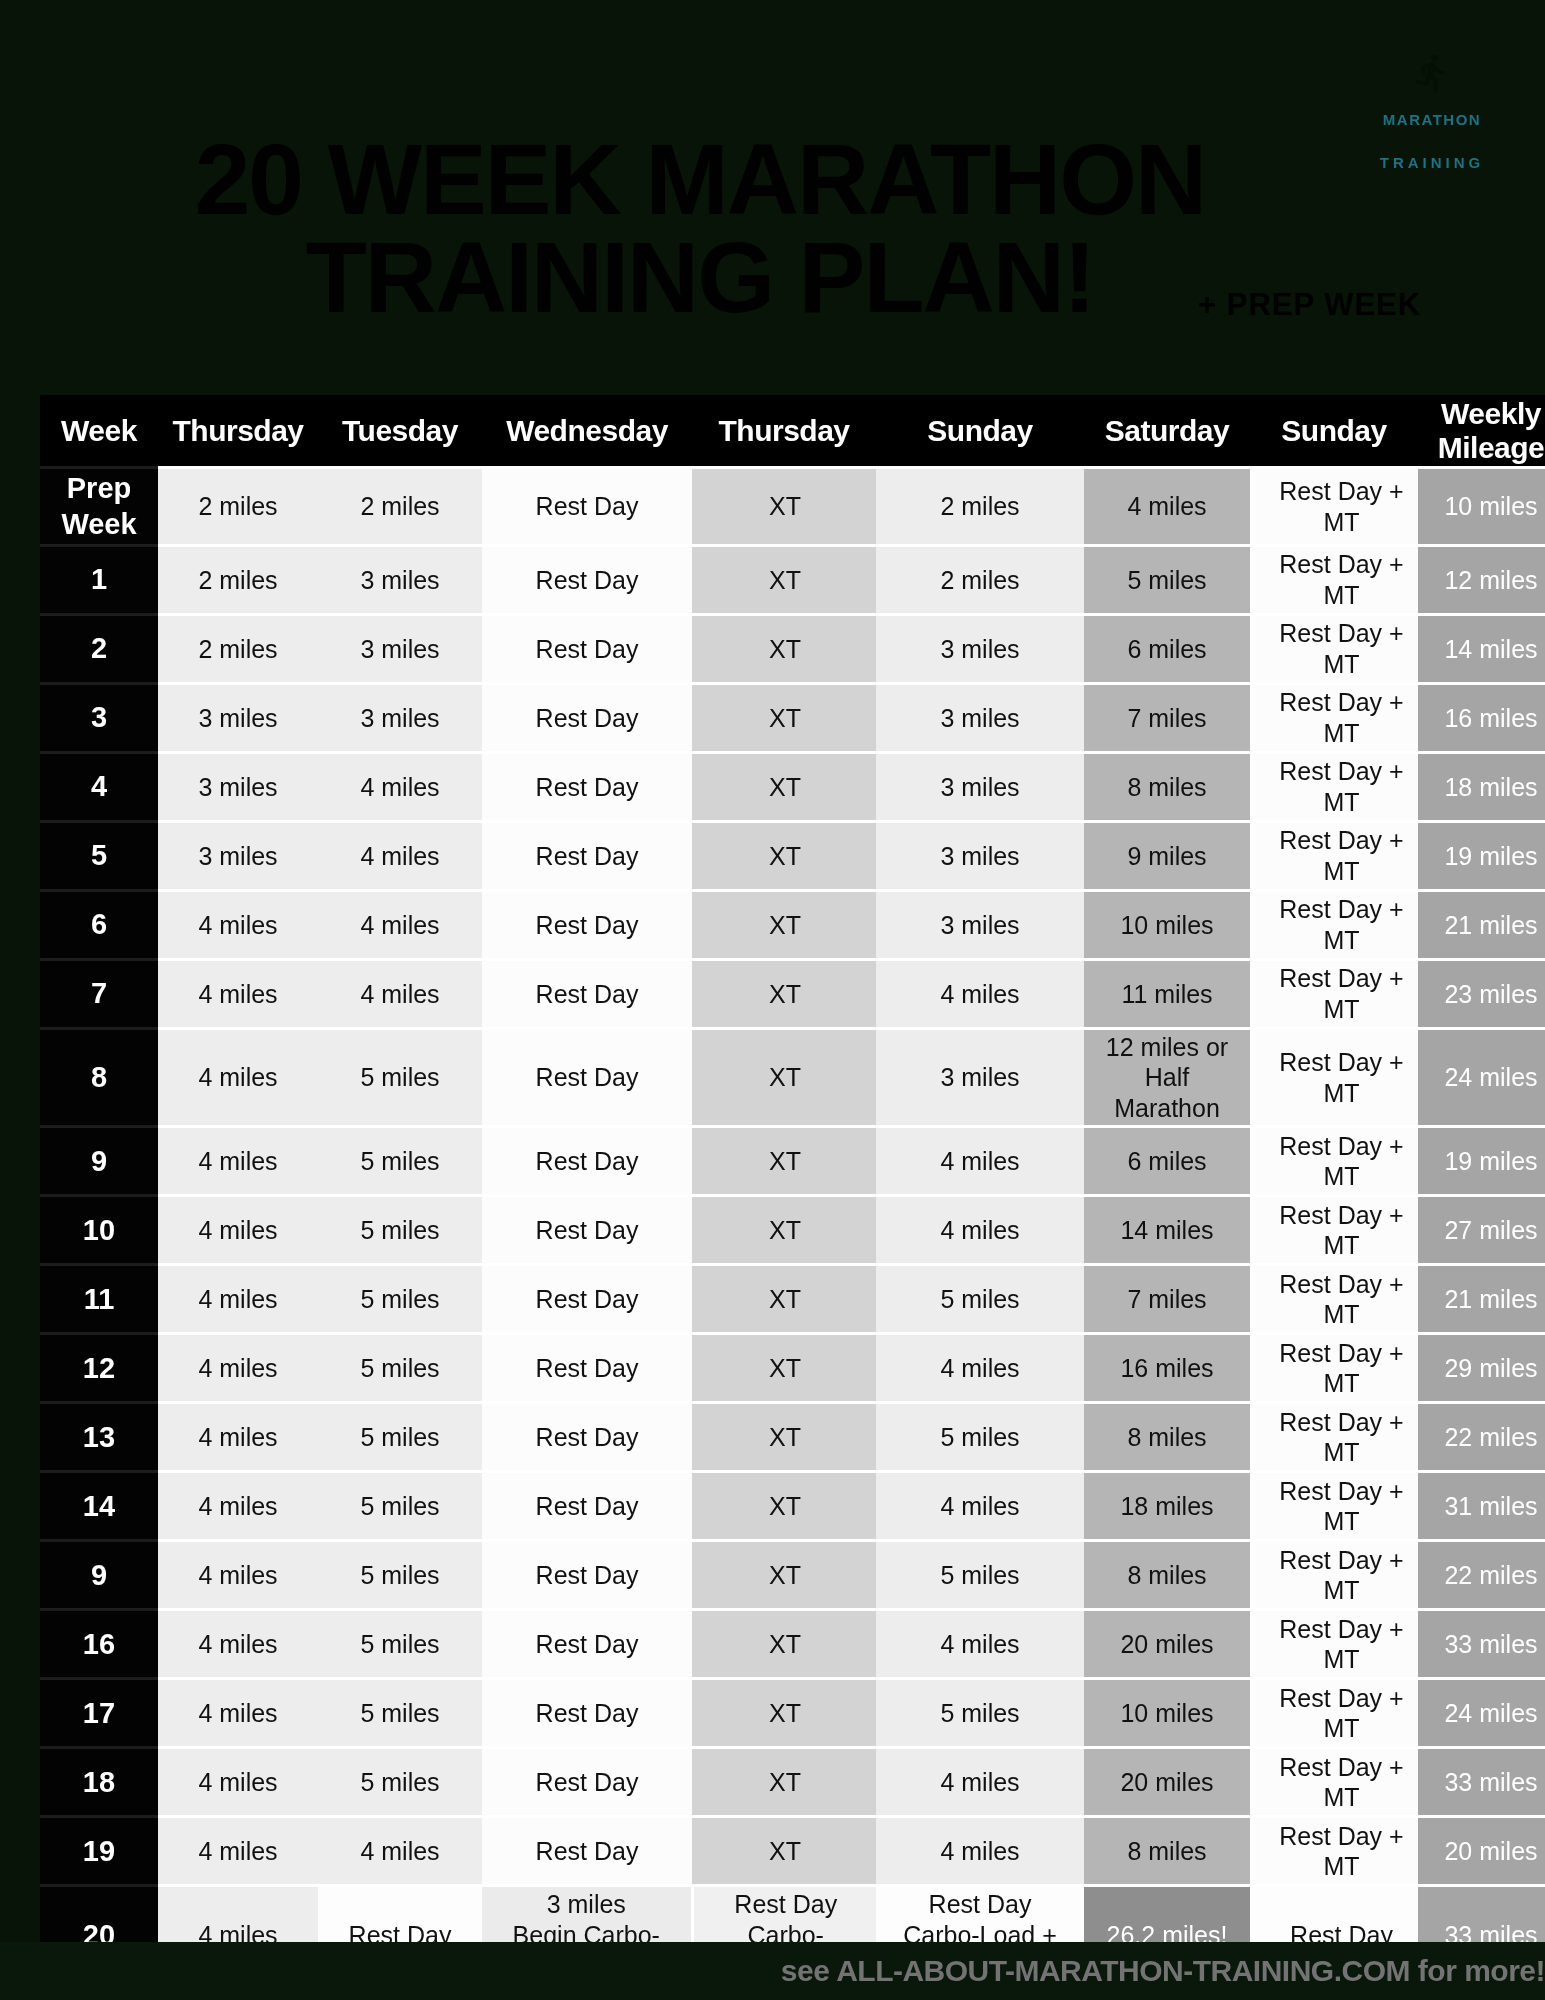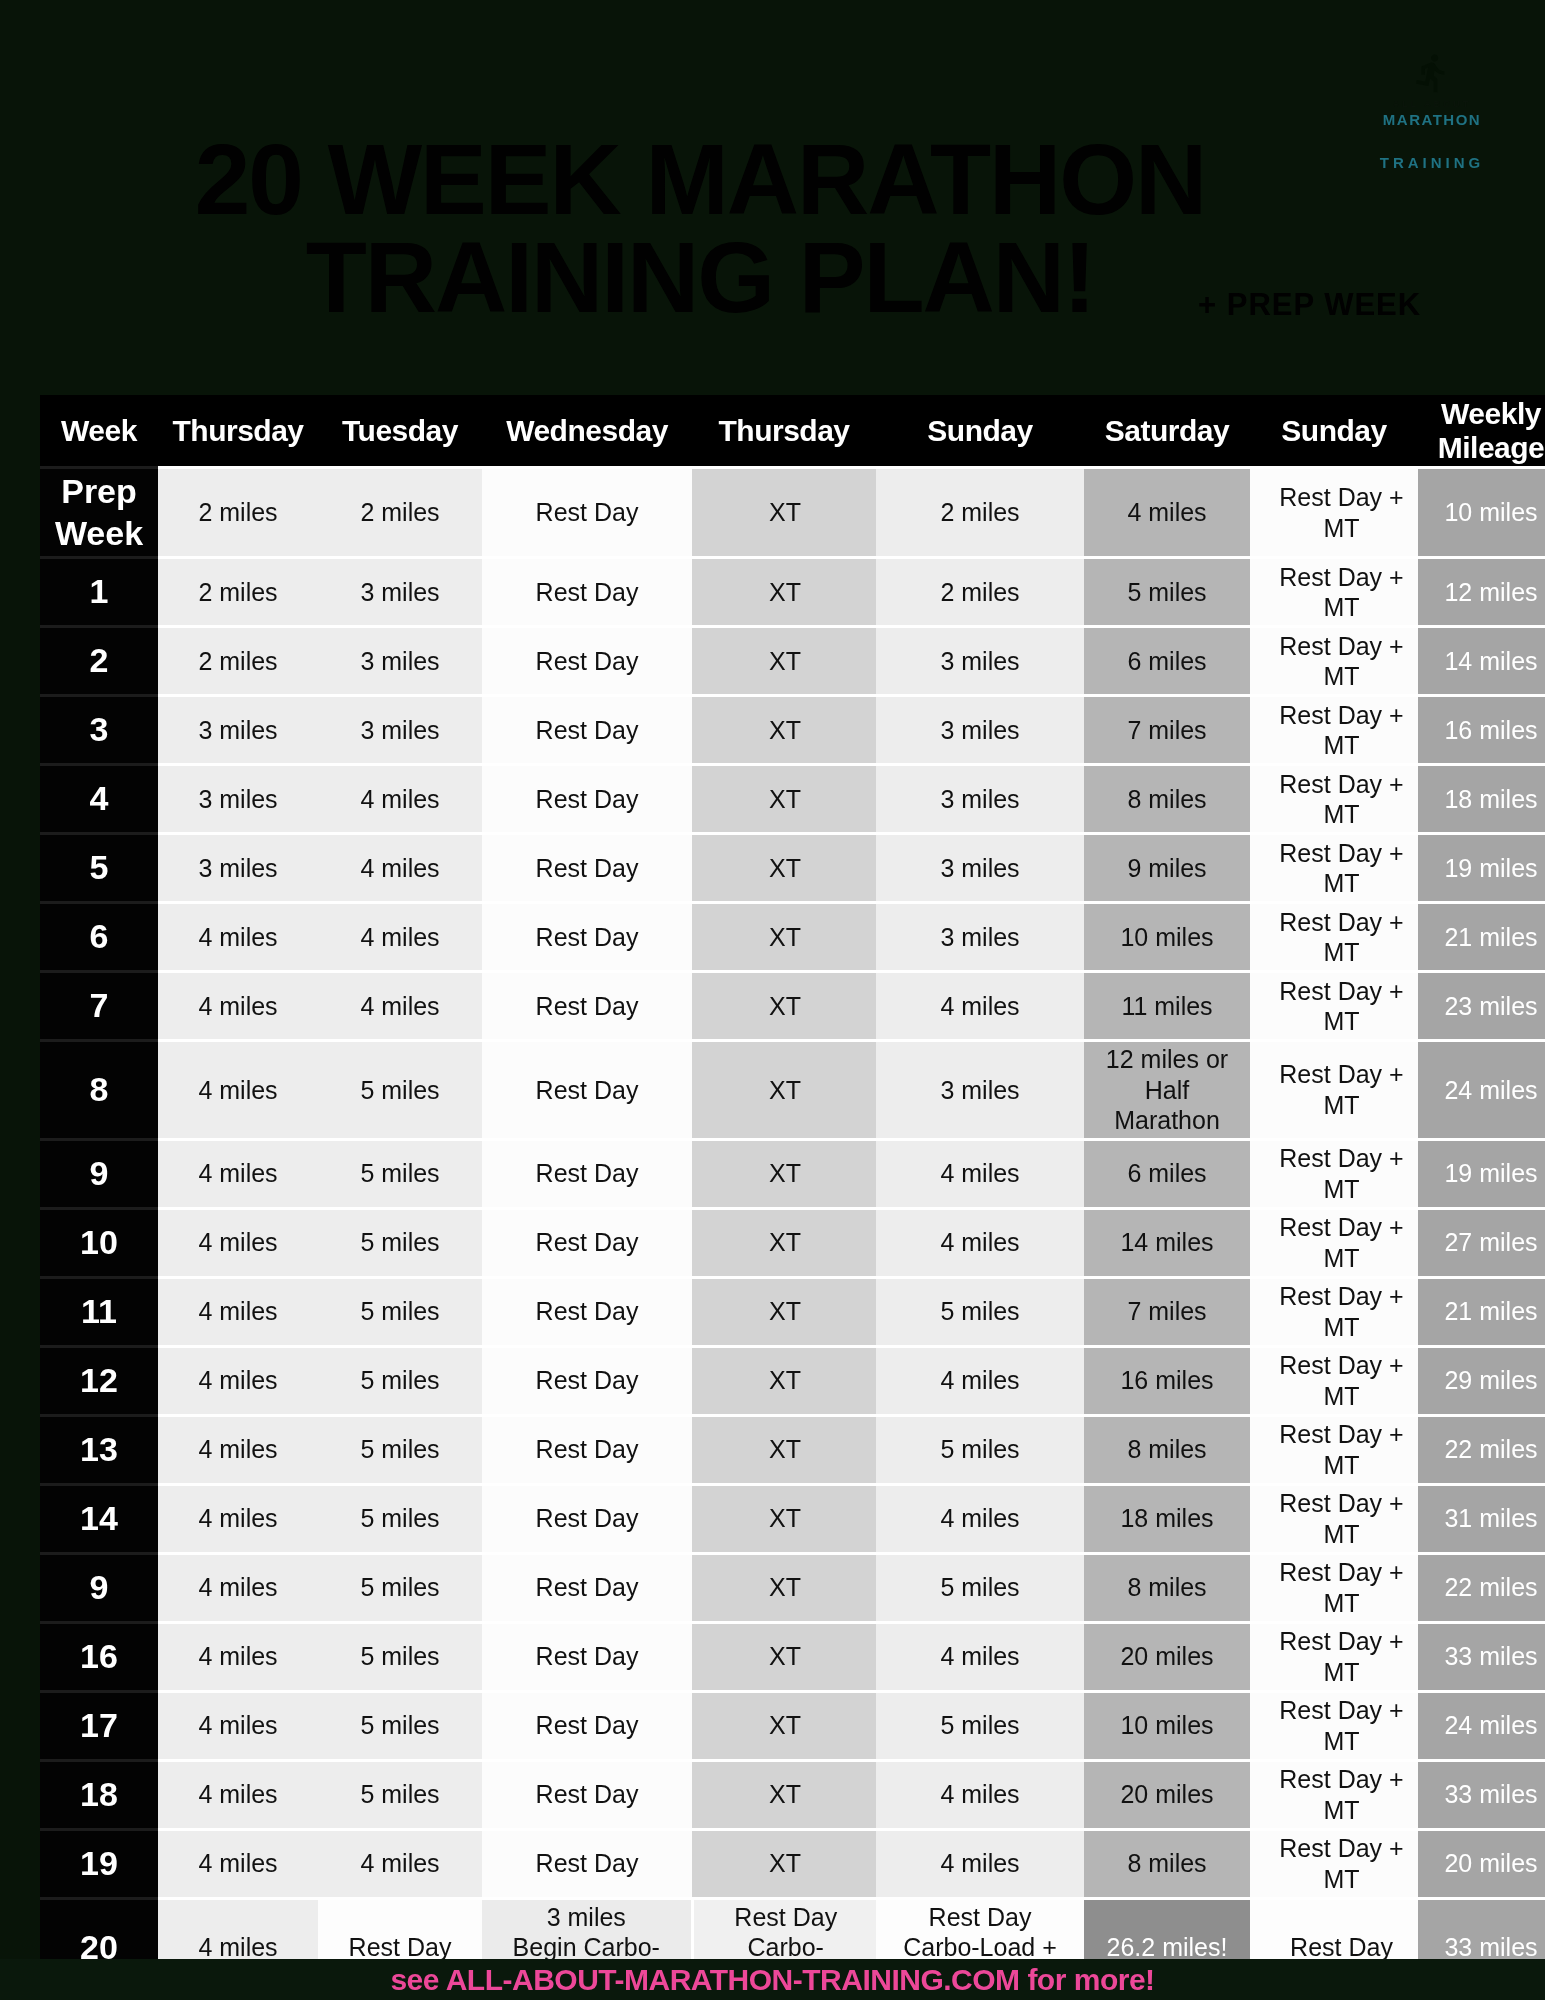--- a/index.html
+++ b/index.html
@@ -66,21 +66,21 @@
     border-top:3px solid var(--row-separator,#fff);
   }
   
   th.c-week{width:110px} th.c-monday{width:152px} th.c-tuesday{width:156px}
   th.c-wednesday{width:202px} th.c-thursday{width:176px} th.c-friday{width:200px}
   th.c-saturday{width:158px} th.c-sunday{width:160px} th.c-weekly_mileage{width:138px}
 
   
   tbody td.c-week{
     background:var(--week-col-bg,#030303);color:#fff;
-    font-size:34px;font-weight:600;
+    font-size:29px;font-weight:600;
     border-top:3px solid #1c1c1c;
     margin-top:32px;
   }
   tbody td.c-monday{background:var(--col-monday,#ededed);}
   tbody td.c-tuesday{background:var(--col-tuesday,#ededed);}
   tbody td.c-wednesday{background:var(--col-wednesday,#fcfcfc);}
   tbody td.c-thursday{background:var(--col-thursday,#d3d3d3);padding-left:6px;}
   tbody td.c-friday{background:var(--col-friday,#ededed);}
   tbody td.c-saturday{background:var(--col-saturday,#b5b5b5);}
   tbody td.c-sunday{background:var(--col-sunday,#fcfcfc);padding-left:19px;}
@@ -95,24 +95,24 @@
   tr.race-row td.c-thursday{background:var(--race-row-thu-bg,#f0f0f0);border-left:3px solid #fff;}
   tr.race-row td.c-friday{background:var(--race-row-rest-bg,#fdfdfd);}
   tr.race-row td.c-saturday{
     background:var(--race-cell-bg,#8e8e8e);
     color:var(--race-cell-text,#fff);
   }
   tr.race-row td.c-sunday{background:var(--race-row-rest-bg,#fdfdfd);}
 
   
   .footer{
-    position:absolute;left:0;bottom:0;width:100%;height:41px;
+    position:absolute;left:0;bottom:0;width:100%;height:58px;
     background:var(--footer-bg,#0a180c);
-    display:flex;align-items:center;justify-content:center;
-    color:#ec4899;font-size:30px;font-weight:700;letter-spacing:-.5px;
+    display:flex;align-items:center;justify-content:flex-end;
+    color:#737373;font-size:30px;font-weight:700;letter-spacing:-.5px;
   }
 </style>
 </head>
 <body>
 
 <div class="page">
 
   <div class="logo">
     <span class="runner">
       <svg viewBox="0 0 24 24" aria-hidden="true">

